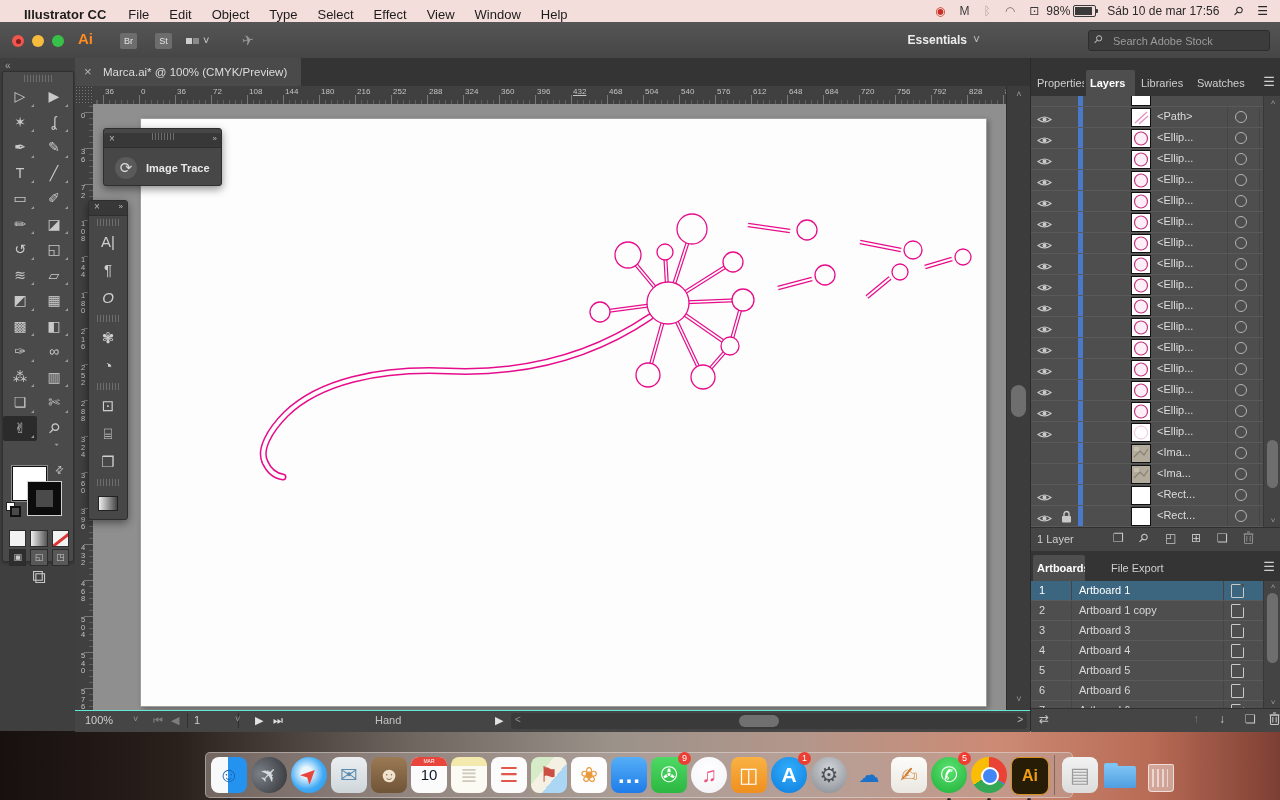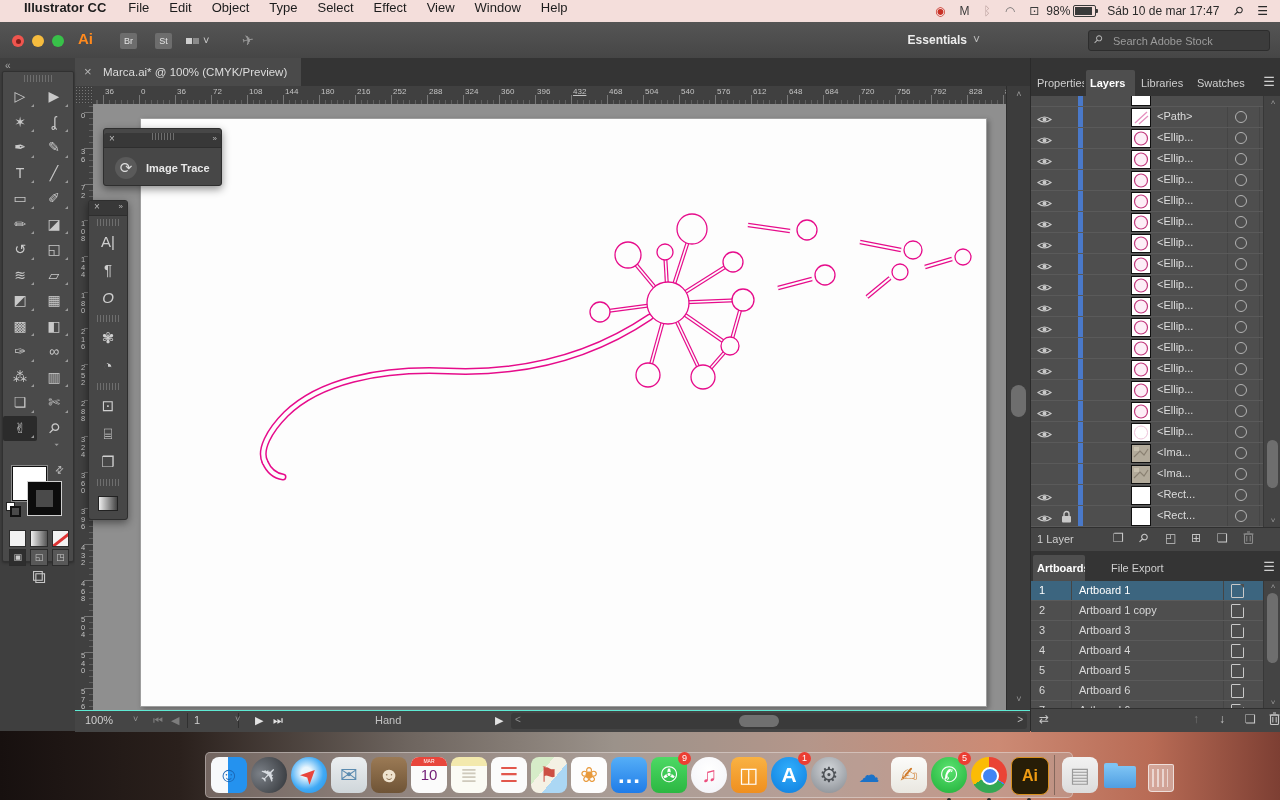--- a/index.html
+++ b/index.html
@@ -1,21 +1,21 @@
 <!DOCTYPE html>
 <html><head>
 <meta charset="utf-8">
 <style>
   html,body{margin:0;padding:0;background:#222;}
   #screen{position:relative;width:1280px;height:800px;overflow:hidden;
     font-family:"Liberation Sans","DejaVu Sans",sans-serif;
     background:linear-gradient(90deg,#17100f 0%,#2a201c 14%,#6e655f 32%,#9b928a 48%,#b4968a 63%,#cc8a74 78%,#b86b55 90%,#7d3f33 100%);}
   
   #menubar{position:absolute;left:0;top:0;width:1280px;height:22px;background:#f4dedb;
-    display:flex;align-items:flex-start;font-size:13px;color:#1c1c1c;}
+    display:flex;align-items:flex-end;font-size:13px;color:#1c1c1c;}
   #menubar .apple{margin-left:14px;font-size:14px;}
   #menubar .mb-item{padding:0 10px;}
   #menubar .mb-item.app{font-weight:bold;padding-right:12px;}
   #mb-right{position:absolute;right:0;top:0;height:22px;display:flex;align-items:center;font-size:12px;color:#2a2a2a;}
   #mb-right .st-icon{margin:0 7px;font-size:12px;}
   .batt{display:inline-block;position:relative;width:21px;height:10px;border:1px solid #3a3a3a;border-radius:2px;margin:0 3px;}
   .batt::after{content:"";position:absolute;right:-3px;top:2.5px;width:2px;height:4px;background:#3a3a3a;border-radius:0 1px 1px 0;}
   .batt .lvl{position:absolute;left:1px;top:1px;bottom:1px;width:17px;background:#3a3a3a;}
   
   #titlebar{position:absolute;left:0;top:22px;width:1280px;height:36px;
@@ -177,21 +177,21 @@
   .dicon{position:relative;width:38px;height:38px;flex:0 0 38px;}
   .dicon .face{position:absolute;left:1px;top:1px;width:36px;height:36px;display:flex;align-items:center;justify-content:center;
     font-size:21px;overflow:hidden;}
   .dicon .face.squircle{border-radius:8px;}
   .dicon .face.circle{border-radius:50%;}
   .dicon .badge{position:absolute;right:-3px;top:-4px;min-width:13px;height:13px;border-radius:7px;background:#ec3e33;
     color:#fff;font-size:9px;text-align:center;line-height:13px;padding:0 2px;box-sizing:border-box;}
   .dicon .rdot{position:absolute;left:17px;bottom:-8px;width:4px;height:4px;border-radius:50%;background:#2a2a2a;}
   .ddivider{width:1px;height:40px;background:rgba(60,50,45,.45);margin:0 4px;flex:0 0 1px;}
   .cal-top{position:absolute;left:0;top:0;width:100%;height:9px;background:#e8463c;color:#fff;font-size:5px;text-align:center;line-height:9px;}
-  .cal-day{position:absolute;left:0;top:9px;width:100%;text-align:center;font-size:15px;color:#701a75;}
+  .cal-day{position:absolute;left:0;top:9px;width:100%;text-align:center;font-size:15px;color:#0f172a;}
   .chrome-outer{position:absolute;left:1px;top:1px;width:36px;height:36px;border-radius:50%;
     background:conic-gradient(#ea4335 0 33%,#4285f4 33% 34%,#34a853 34% 66%,#fbbc05 66% 100%);}
   .chrome-inner{position:absolute;left:11px;top:11px;width:14px;height:14px;border-radius:50%;background:#4285f4;border:2.5px solid #fff;}
   .folder-body{position:absolute;left:3px;top:10px;width:32px;height:22px;background:linear-gradient(#7ec4f4,#4f9ee2);border-radius:2px;}
   .folder-tab{position:absolute;left:3px;top:7px;width:14px;height:5px;background:#7ec4f4;border-radius:2px 2px 0 0;}
   .trash-body{position:absolute;left:7px;top:8px;width:24px;height:26px;background:rgba(255,255,255,.4);
     border:1px solid rgba(255,255,255,.65);border-radius:2px 2px 4px 4px;}
   .trash-lines{position:absolute;left:11px;top:13px;width:16px;height:18px;
     background:repeating-linear-gradient(90deg,rgba(255,255,255,.55) 0 2px,transparent 2px 5px);}
 </style>
@@ -219,21 +219,21 @@
           <span class="st-icon" style="color: rgb(201, 48, 37);">◉</span>
           <span class="st-icon" style="color: rgb(58, 58, 58);">M</span>
           <span class="st-icon" style="color: rgb(185, 159, 156);">ᛒ</span>
           <span class="st-icon" style="color: rgb(106, 106, 106);">◠</span>
           <span class="st-icon" style="color: rgb(58, 58, 58);">⊡</span>
         </span>
       <span>98%</span>
       <span class="batt">
           <span class="lvl"></span>
         </span>
-      <span style="margin:0 8px">Sáb 10 de mar  17:47</span>
+      <span style="margin:0 8px">Sáb 10 de mar  17:56</span>
       <span class="st-icon" style="transform:rotate(45deg)">⚲</span>
       <span class="st-icon" style="margin-right:12px">☰</span>
     </span>
   </div>
 
   <div id="titlebar">
     <span id="tl-close" class="tl"></span>
     <span id="tl-min" class="tl"></span>
     <span id="tl-max" class="tl"></span>
     <span id="ai-logo">Ai</span>

